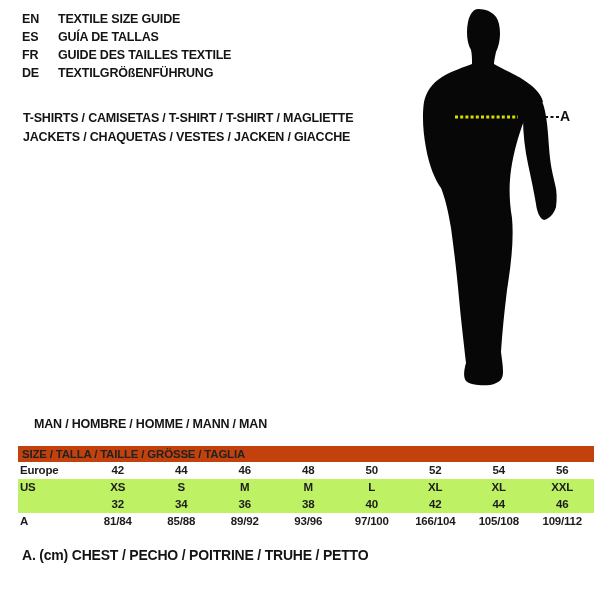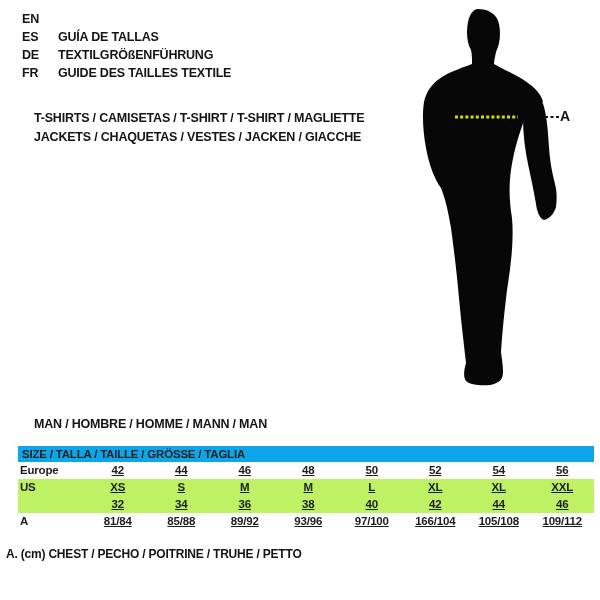--- a/index.html
+++ b/index.html
@@ -6,64 +6,65 @@
   .canvas{
     position:relative;width:600px;height:600px;background:#ffffff;
     font-family:"Liberation Sans",sans-serif;color:#141414;overflow:hidden;
     -webkit-font-smoothing:antialiased;
   }
   
   .lang-list{position:absolute;left:22px;top:10px;}
   .lang-row{display:flex;line-height:18px;font-size:12.5px;font-weight:700;letter-spacing:-0.2px;}
   .lang-code{width:36px;flex:0 0 36px;}
   
-  .categories{position:absolute;left:34px;top:109px;}
+  .categories{position:absolute;left:23px;top:109px;}
   .category-line{line-height:19px;font-size:12.5px;font-weight:700;letter-spacing:-0.2px;white-space:nowrap;}
   
   .figure{position:absolute;left:390px;top:0;width:200px;height:400px;margin:0;}
   .figure svg{position:absolute;left:0;top:0;}
   .measure-label{
     position:absolute;left:170px;top:109px;font-size:14px;line-height:14px;
     font-weight:700;color:#111;
   }
   
   .gender-heading{position:absolute;left:22px;top:417px;font-size:12.5px;font-weight:700;letter-spacing:-0.2px;padding-left:12px;}
   
   .size-table{position:absolute;left:18px;top:446px;width:576px;font-size:11.5px;letter-spacing:-0.2px;}
   .st-header{
-    height:16px;line-height:16px;background:#0ea5e9;color:#222;
+    height:16px;line-height:16px;background:#c2410c;color:#222;
     font-weight:700;padding-left:4px;
   }
   .st-row{display:flex;height:17px;line-height:17px;font-weight:600;color:#1c1c1c;justify-content:flex-end;}
   .st-row.shaded{background:#bef264;}
   .st-label{flex:0 0 66px;padding-left:2px;text-align:left;}
-  .st-cell{flex:1 1 0;text-align:center;text-decoration:underline;}
+  .st-cell{flex:1 1 0;text-align:center;}
   
-  .footnote{position:absolute;left:6px;top:547px;font-size:12px;font-weight:700;letter-spacing:-0.2px;}
+  .footnote{position:absolute;left:22px;top:547px;font-size:14px;font-weight:700;letter-spacing:-0.2px;}
 </style>
 </head>
 <body>
 
 <div class="canvas">
 
   <div class="lang-list">
     <div class="lang-row">
       <span class="lang-code">EN</span>
+      <span class="lang-label">TEXTILE SIZE GUIDE</span>
     </div>
     <div class="lang-row">
       <span class="lang-code">ES</span>
       <span class="lang-label">GUÍA DE TALLAS</span>
     </div>
     <div class="lang-row">
+      <span class="lang-code">FR</span>
+      <span class="lang-label">GUIDE DES TAILLES TEXTILE</span>
+    </div>
+    <div class="lang-row">
       <span class="lang-code">DE</span>
       <span class="lang-label">TEXTILGRÖßENFÜHRUNG</span>
-    </div>
-    <div class="lang-row">
-      <span class="lang-code">FR</span>
-      <span class="lang-label">GUIDE DES TAILLES TEXTILE</span>
     </div>
   </div>
 
   <div class="categories">
     <div class="category-line">T-SHIRTS / CAMISETAS / T-SHIRT / T-SHIRT / MAGLIETTE</div>
     <div class="category-line">JACKETS / CHAQUETAS / VESTES / JACKEN / GIACCHE</div>
   </div>
 
   <figure class="figure">
     <svg width="200" height="400" viewBox="0 0 200 400" aria-hidden="true">

